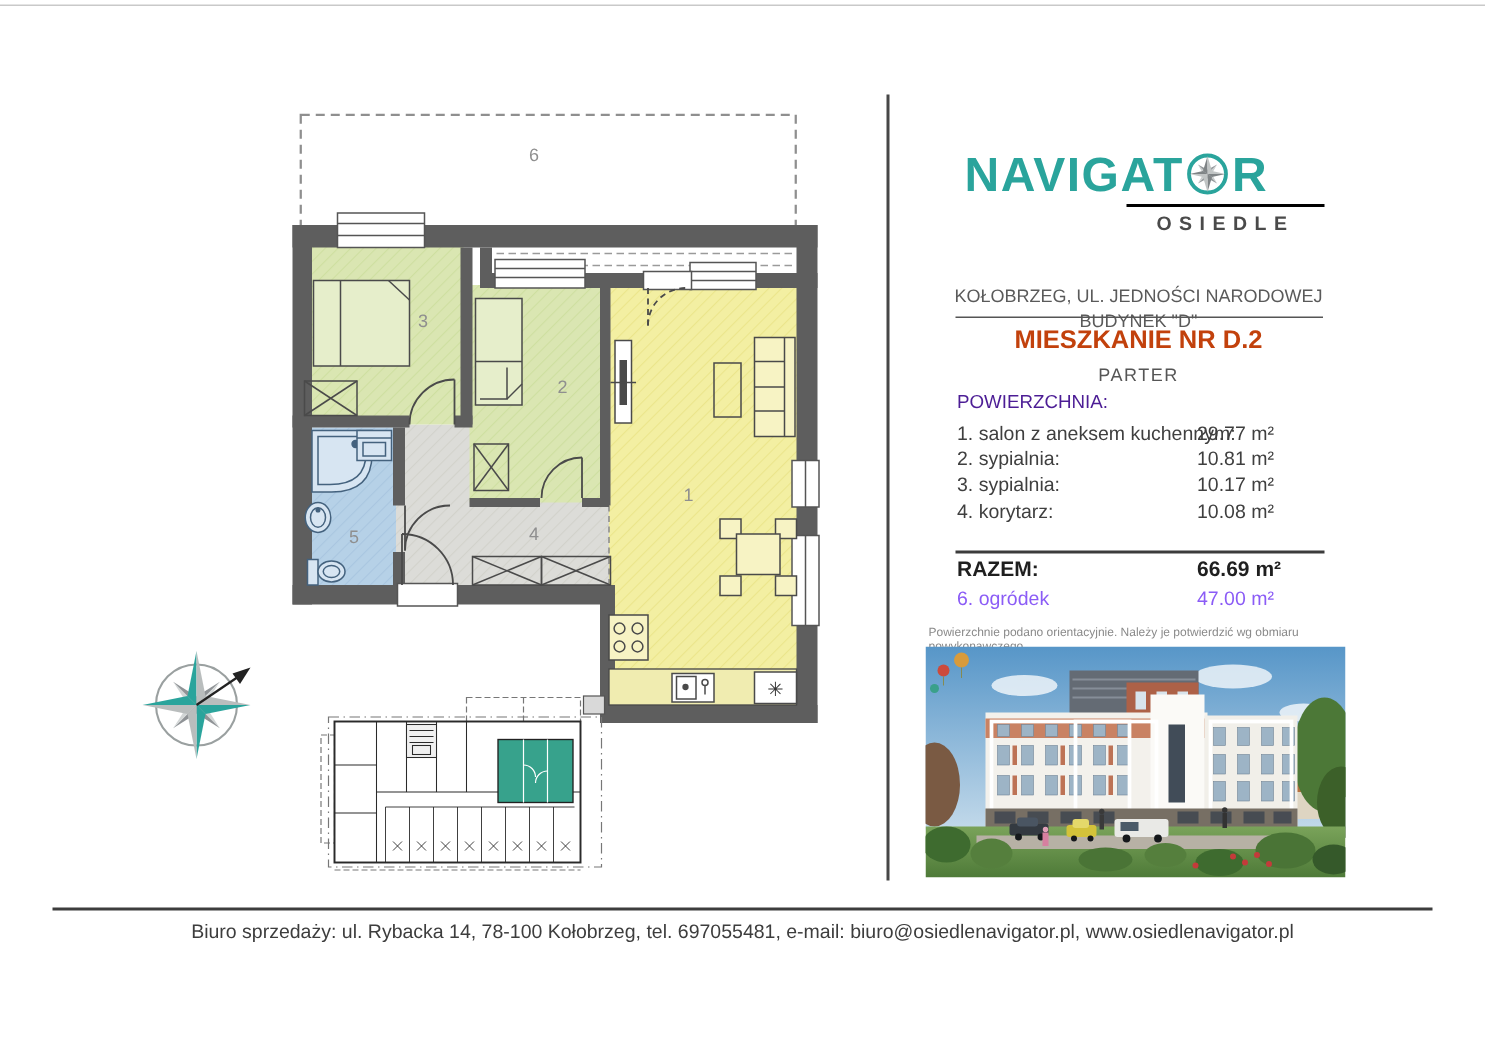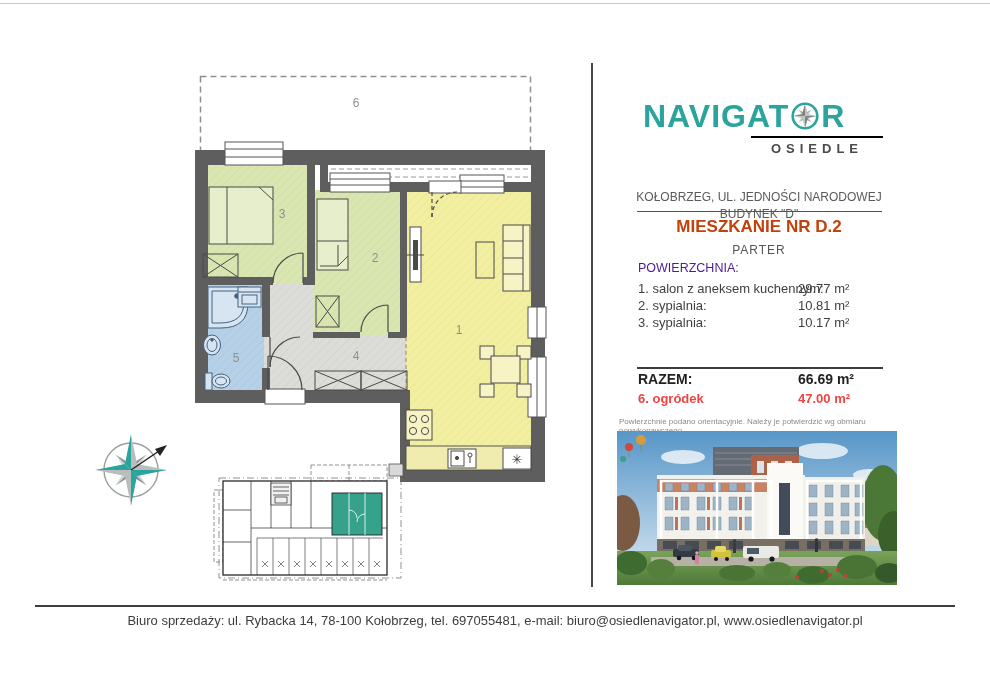--- a/index.html
+++ b/index.html
@@ -24,21 +24,21 @@
   #address{left:617px;top:168px;width:284px;text-align:center;font-size:12px;color:#5a5a5a;line-height:17px;margin-top:21px;}
   #heading-sep{left:637px;top:211px;width:245px;height:1px;background:#555;}
   #apartment-title{left:617px;top:217px;width:284px;text-align:center;font-size:17px;font-weight:700;color:#c2410c;}
   #floor-label{left:617px;top:243px;width:284px;text-align:center;font-size:12px;letter-spacing:1px;color:#555;}
   #area-section-label{left:638px;top:261px;font-size:12.5px;color:#4c1d95;}
   #area-table{left:638px;top:280px;width:232px;font-size:13px;color:#3f3f3f;}
   .area-row{position:relative;height:17.2px;line-height:17.2px;white-space:nowrap;}
   .area-value{position:absolute;left:160px;top:0;}
   #razem-sep{left:637px;top:367px;width:246px;height:2px;background:#3c3c3c;}
   #razem-row{left:638px;top:371px;width:232px;font-size:14px;font-weight:700;color:#1f1f1f;position:absolute;height:17px;line-height:17px;}
-  #garden-row{left:638px;top:390px;width:232px;font-size:13px;color:#ef4444;position:absolute;height:17px;line-height:17px;font-weight:bold;}
+  #garden-row{left:638px;top:390px;width:232px;font-size:13px;color:#8b5cf6;position:absolute;height:17px;line-height:17px;}
   #disclaimer{left:619px;top:417px;width:300px;font-size:8px;color:#8a8a8a;}
 
   
   #building-photo{left:617px;top:431px;}
   #plan-svg-wrap{left:0;top:0;}
   #compass-wrap{left:92px;top:426px;}
   #site-plan-wrap{left:213px;top:462px;}
 
   
   #footer-line{left:35px;top:605px;width:920px;height:2px;background:#3d3d3d;}
@@ -374,20 +374,24 @@
     <span>1. salon z aneksem kuchennym:</span>
     <span class="area-value">29.77 m²</span>
   </div>
   <div class="area-row">
     <span>2. sypialnia:</span>
     <span class="area-value">10.81 m²</span>
   </div>
   <div class="area-row">
     <span>3. sypialnia:</span>
     <span class="area-value">10.17 m²</span>
+  </div>
+  <div class="area-row">
+    <span>4. korytarz:</span>
+    <span class="area-value">10.08 m²</span>
   </div>
 </div>
 
 <div class="abs" id="razem-sep"></div>
 <div id="razem-row">
   <span>RAZEM:</span>
   <span class="area-value">66.69 m²</span>
 </div>
 <div id="garden-row">
   <span>6. ogródek</span>

